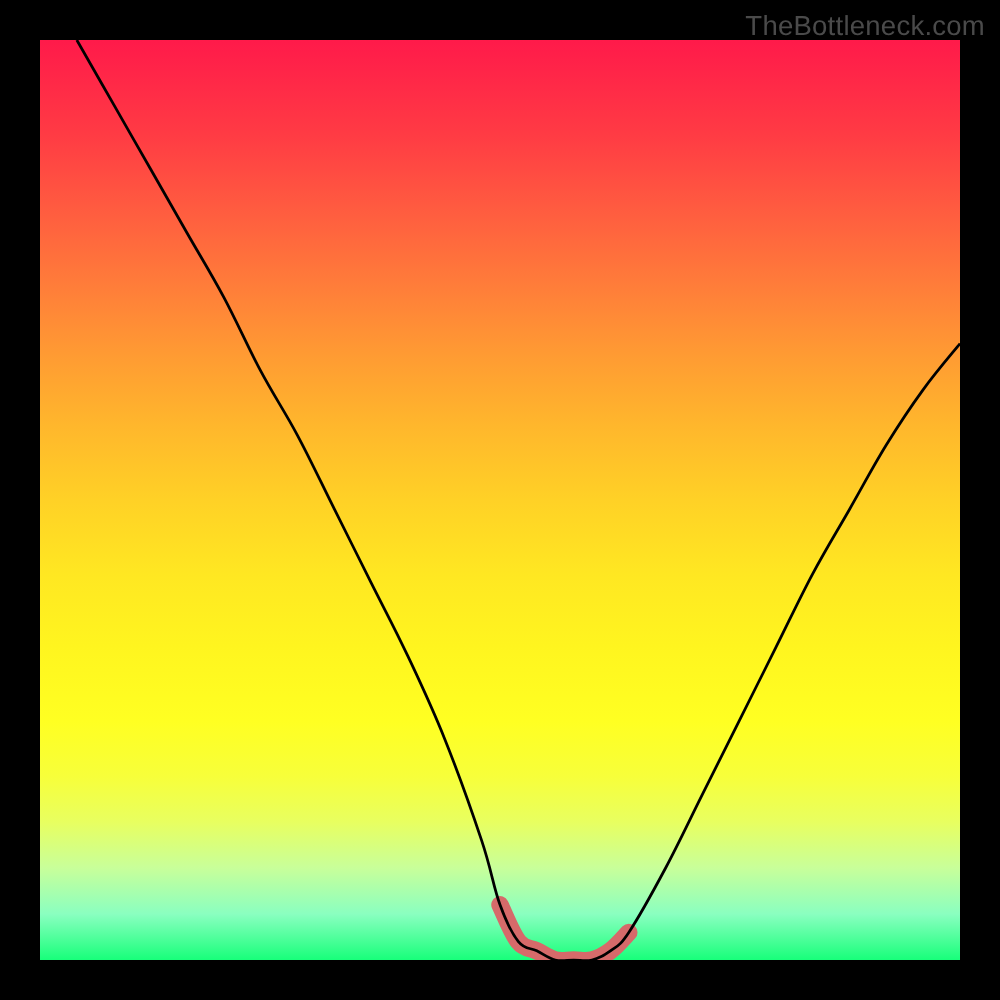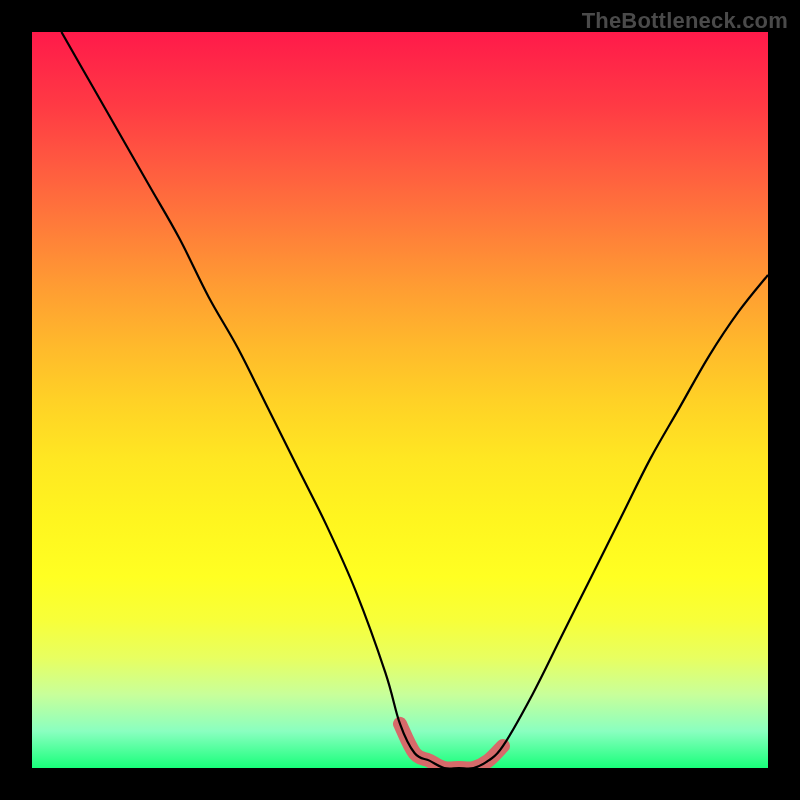--- a/index.html
+++ b/index.html
@@ -28,21 +28,21 @@
       #c8ff9a 90%,
       #8affc0 95%,
       #18ff7a 100%);
   }
   .watermark {
     position: absolute;
     top: 8px;
     right: 12px;
     color: #4a4a4a;
     font-size: 22px;
-    font-weight: 700;
+    font-weight: 400;
     letter-spacing: 0.2px;
     pointer-events: none;
   }
   .overlay { position: absolute; left: 32px; top: 32px; width: 736px; height: 736px; pointer-events: none; }
   .curve-main { fill: none; stroke: #000; stroke-width: 2.2; }
   .curve-highlight { fill: none; stroke: #d66a6a; stroke-width: 14; stroke-linecap: round; stroke-linejoin: round; }
 </style>
 </head>
 <body>
 

